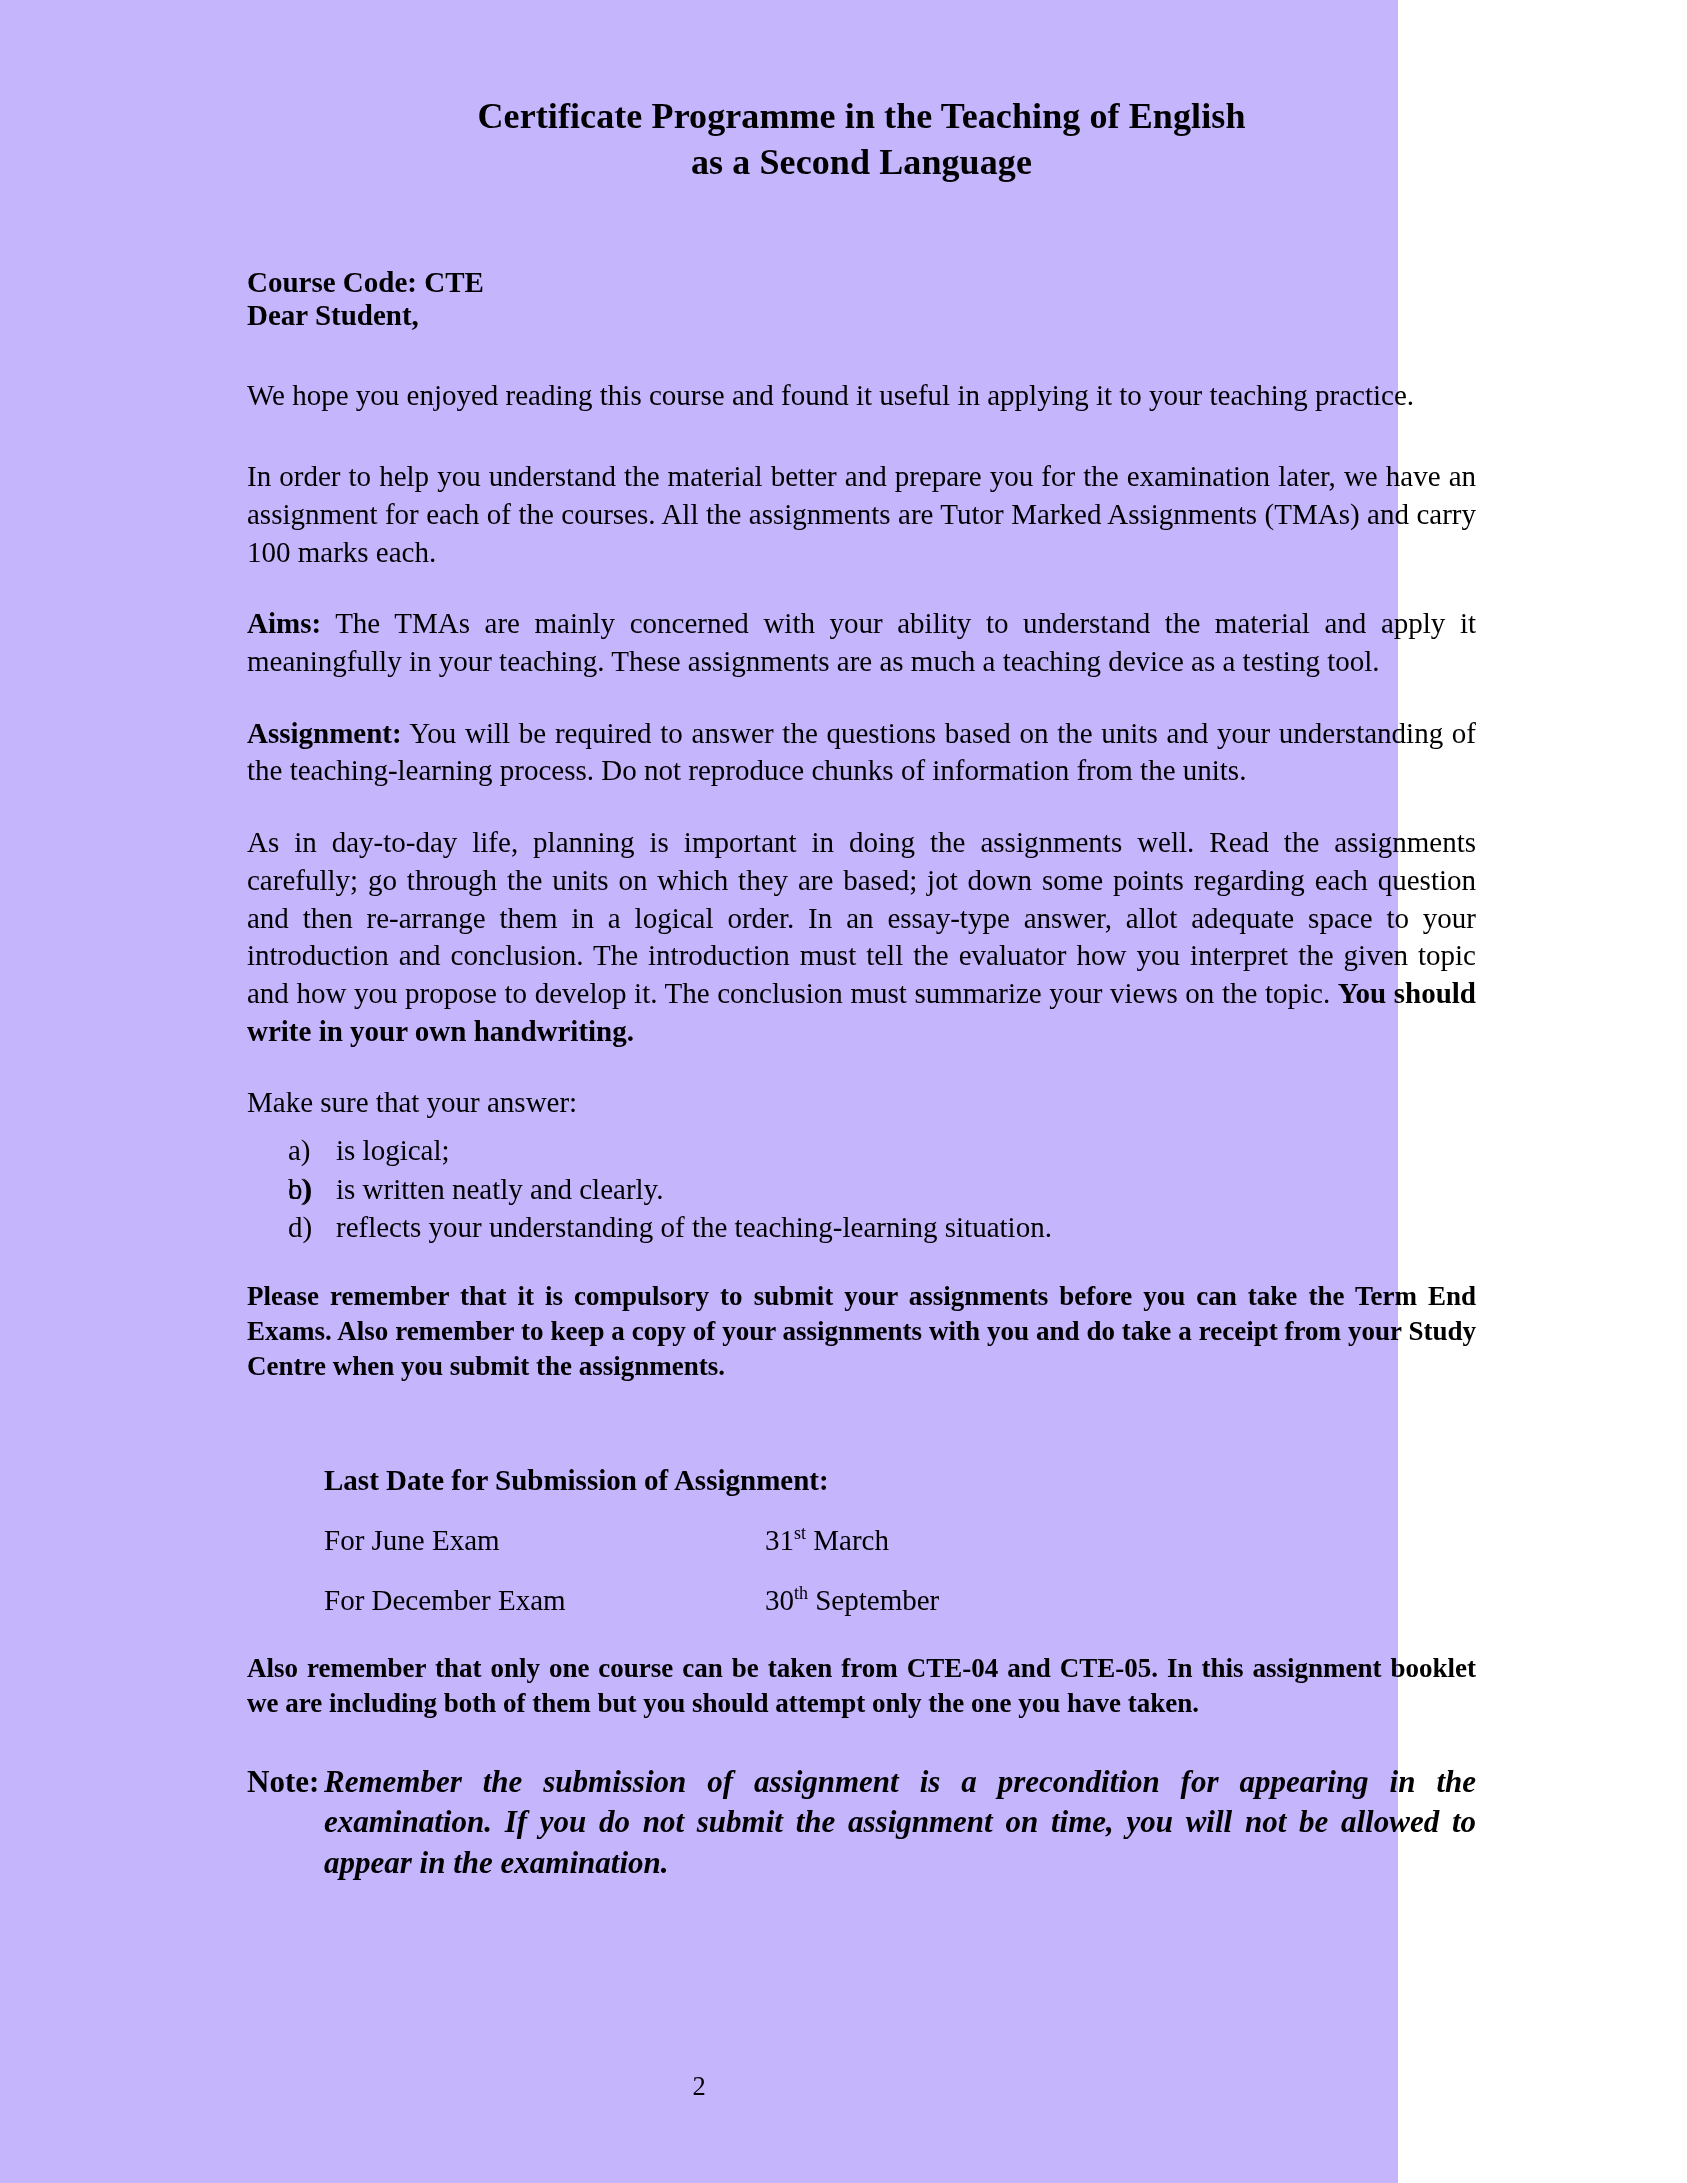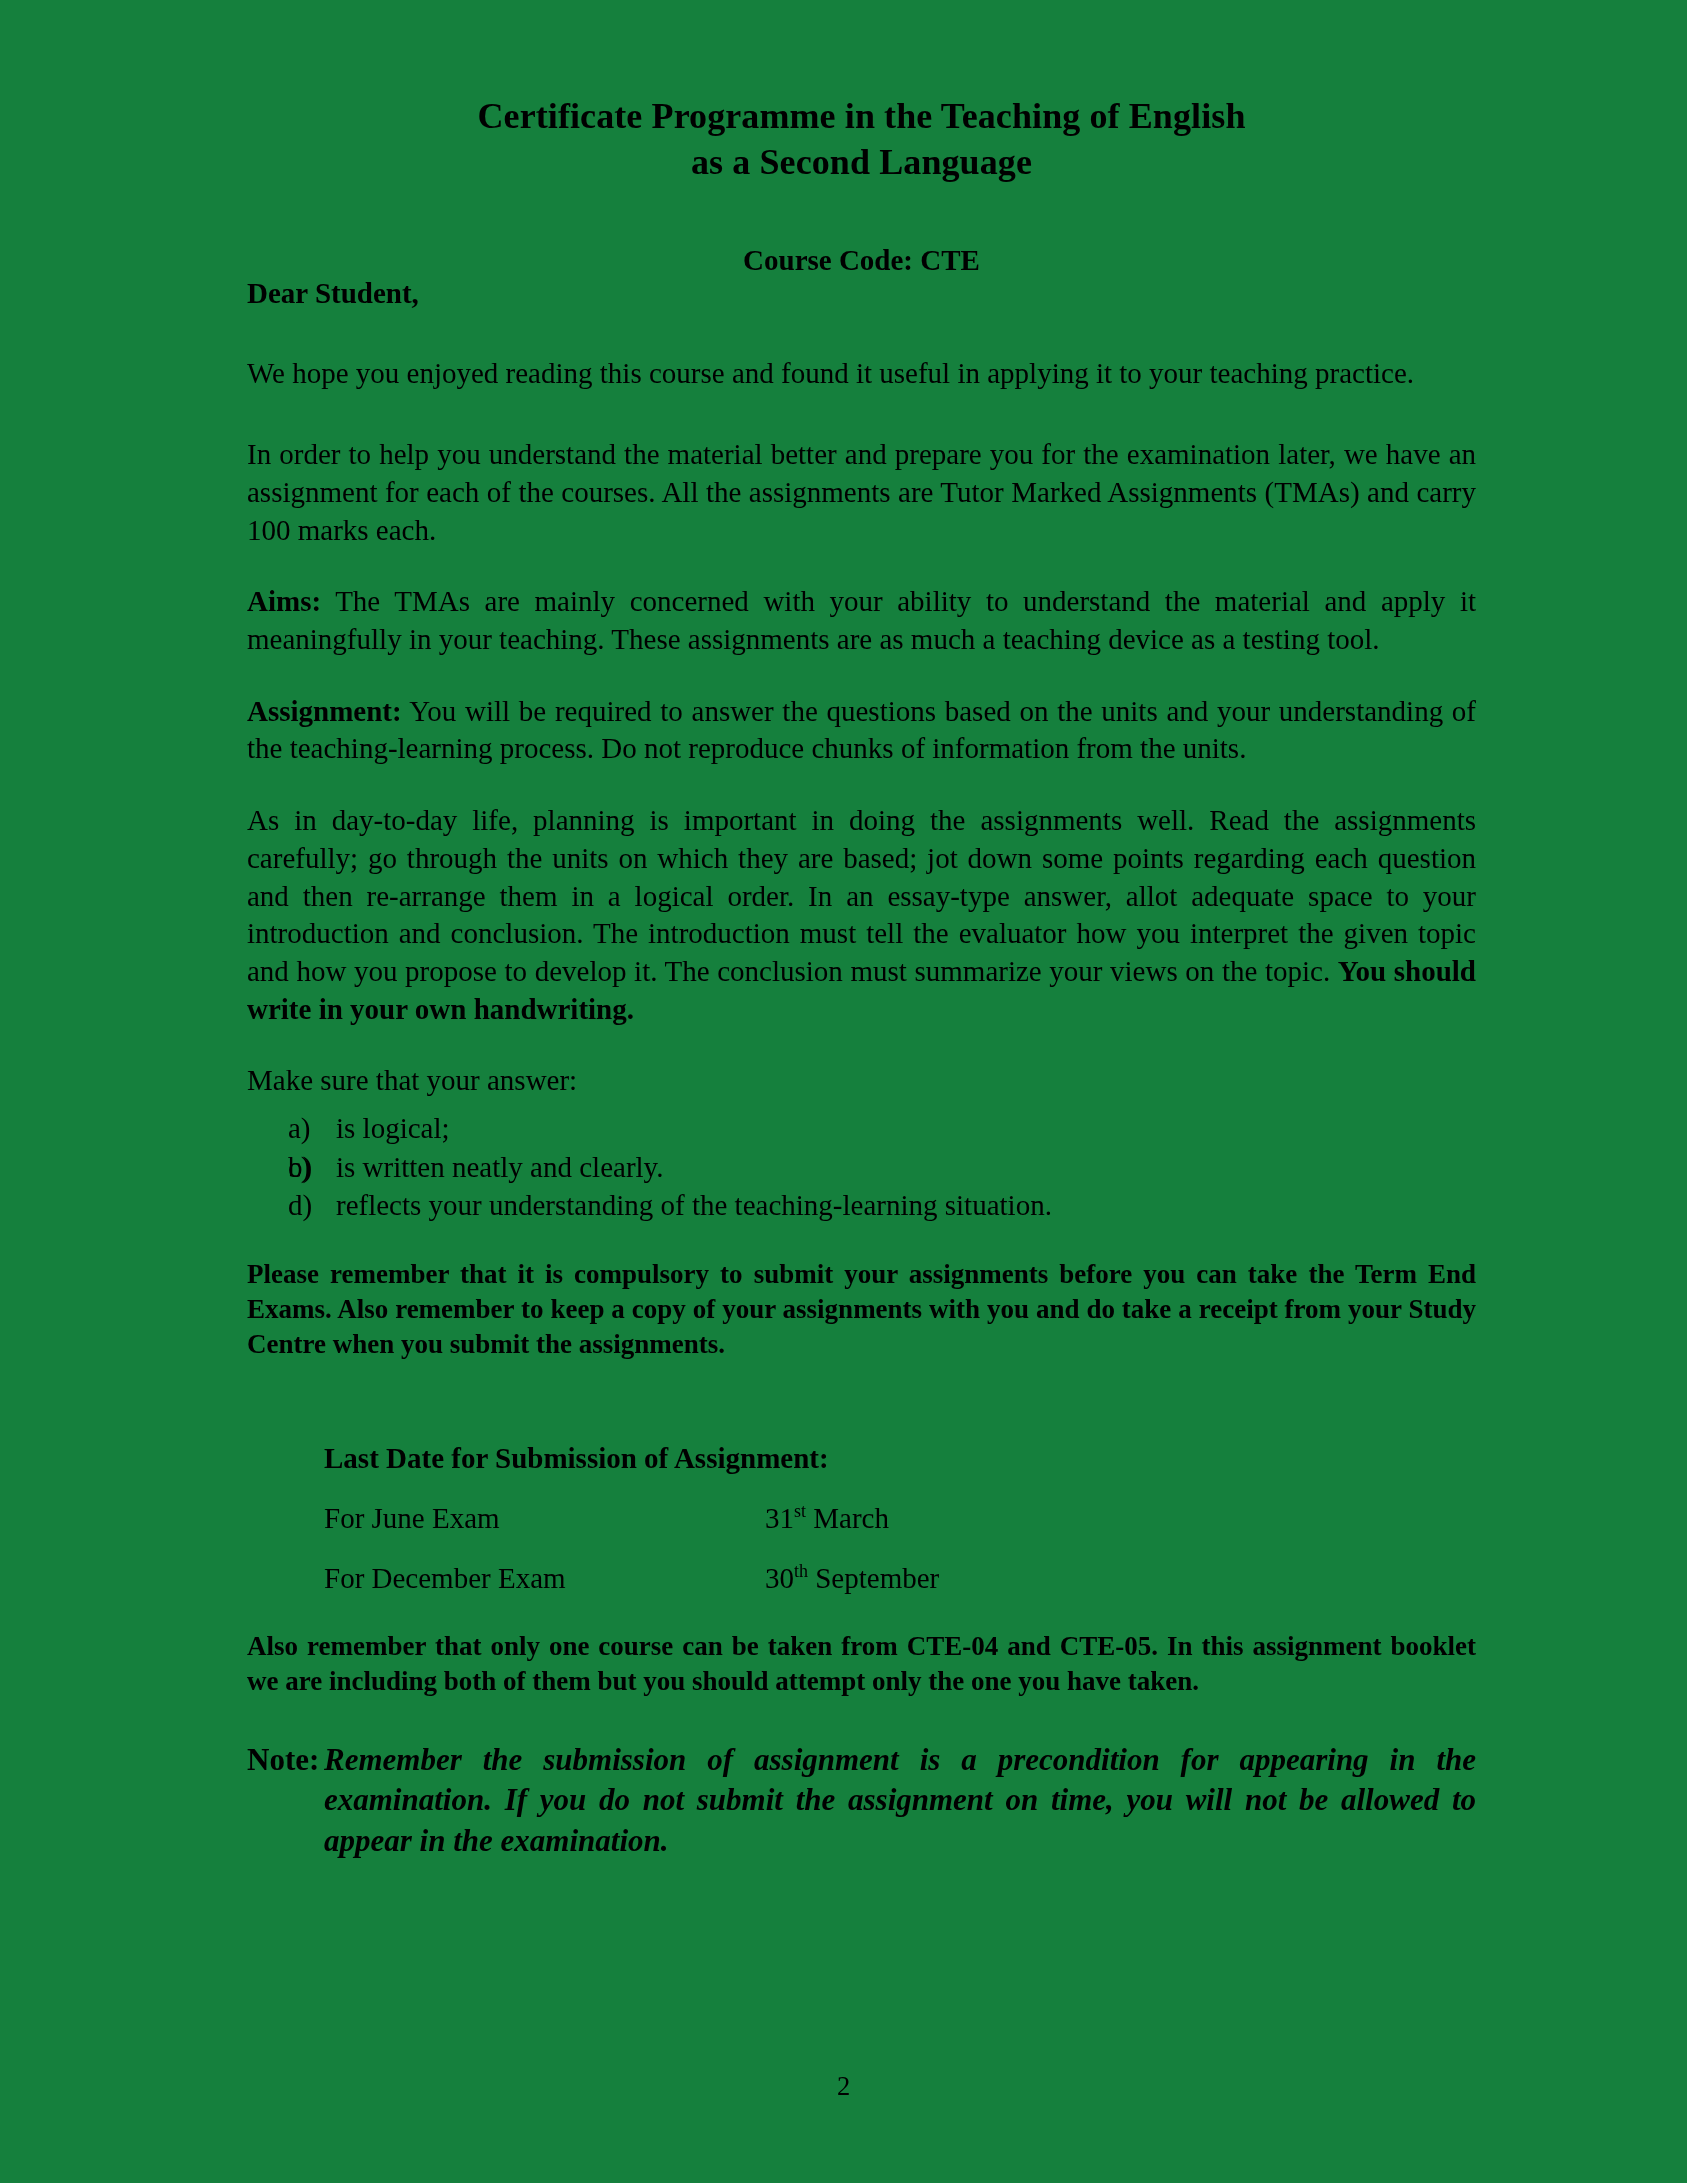--- a/index.html
+++ b/index.html
@@ -2,23 +2,23 @@
 <html style="font-size:10.6px"><head>
 <meta charset="utf-8">
 <style>
   html, body {
     margin: 0;
     padding: 0;
     background: #ffffff;
   }
   .page {
     position: relative;
-    width: 1687px;
+    width: 1398px;
     height: 2183px;
-    background: #15803d;
+    background: #c4b5fd;
     font-family: "Liberation Serif", "DejaVu Serif", serif;
     color: #000000;
     box-sizing: border-box;
   }
   .content {
     position: absolute;
     left: 247px;
     top: 0;
     width: 1229px;
   }
@@ -30,24 +30,24 @@
     font-size: 36px;
     line-height: 1.27;
     margin: 0;
     padding-top: 94px;
     letter-spacing: 0.1px;
   }
   .doc-title .t-line { display: block; }
 
   
   .course-code {
-    text-align: center;
-    font-weight: bold;
-    font-size: 29px;
-    margin-top: 60px;
+    text-align: left;
+    font-weight: bold;
+    font-size: 29px;
+    margin-top: 82px;
     line-height: 1.1;
   }
 
   
   .salutation {
     font-weight: bold;
     font-size: 29px;
     line-height: 1.15;
   }
 

